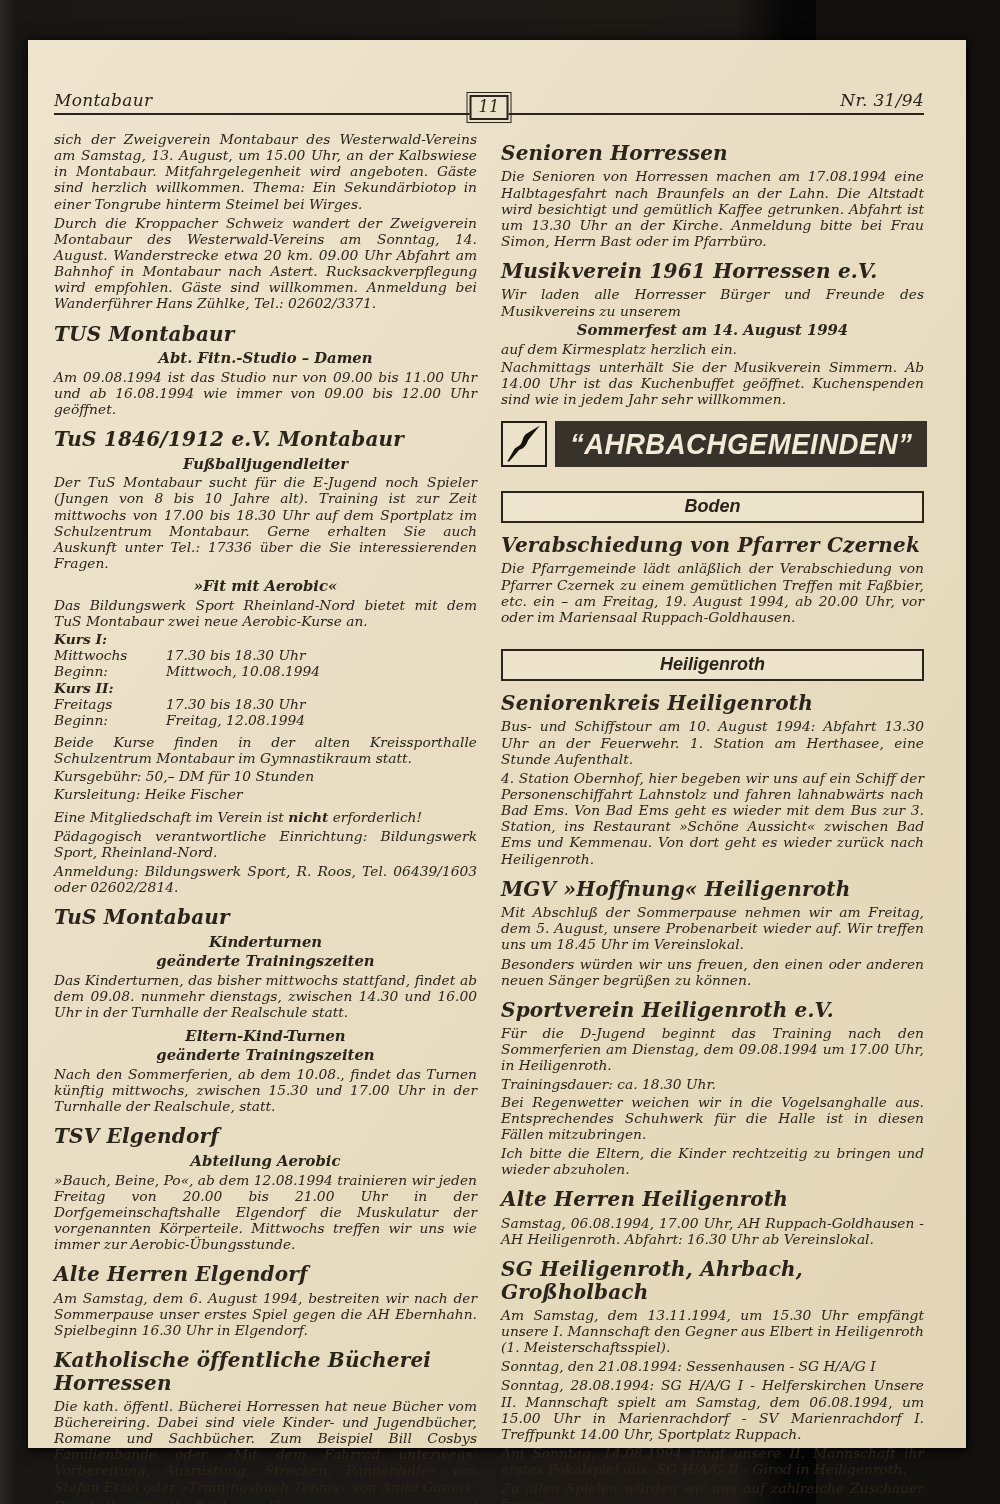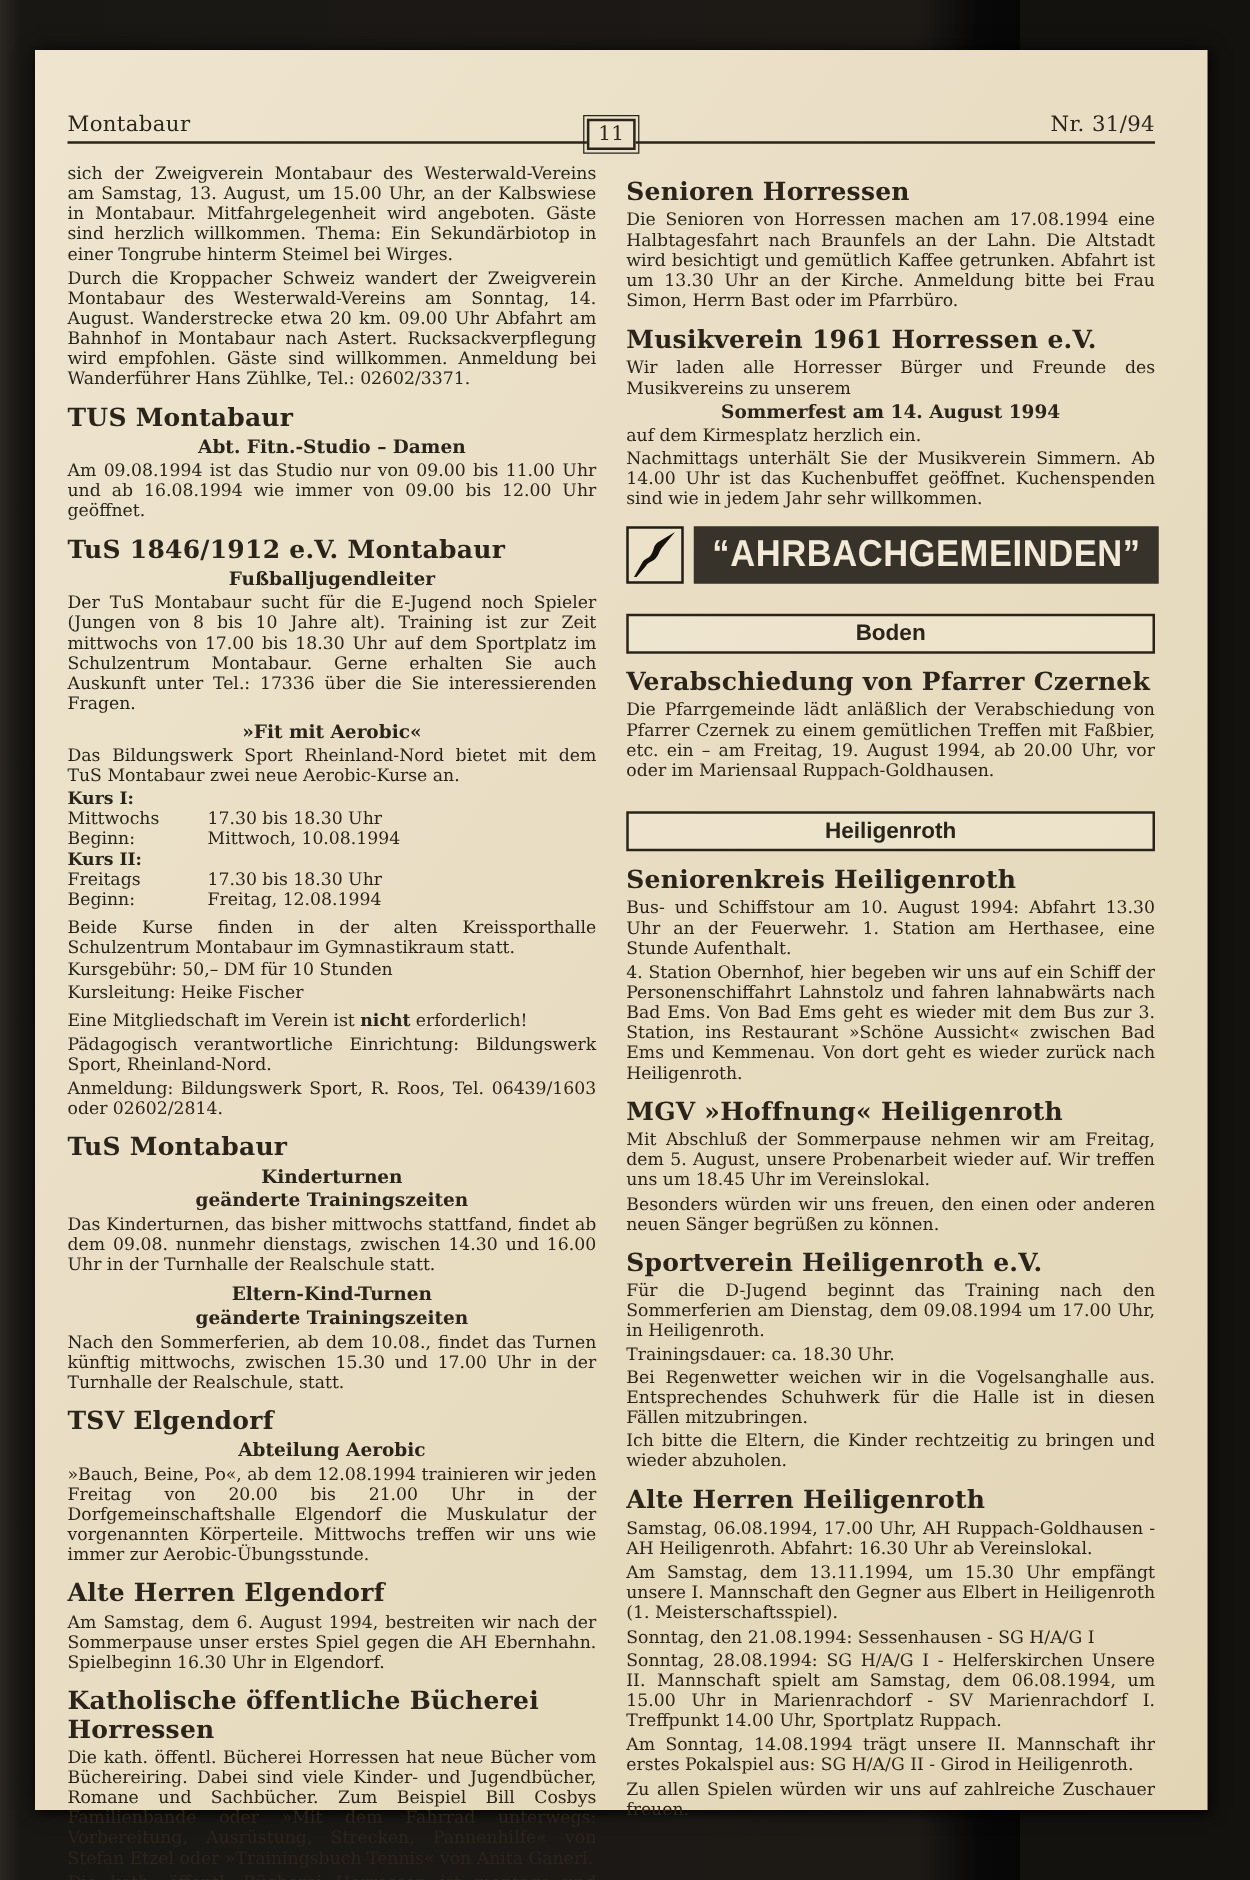--- a/index.html
+++ b/index.html
@@ -5,20 +5,21 @@
   html,body { margin:0; padding:0; }
   body {
     width:1000px; height:1504px;
     background:#14120f;
     font-family:"DejaVu Serif","Liberation Serif",serif;
     overflow:hidden;
   }
   .scene {
     position:relative; width:816px; height:1504px;
     background:linear-gradient(90deg,#2a2723 0%, #191714 2%, #1d1a16 90%, #080808 96%, #060606 100%);
+    font-style:italic;
   }
   .paper {
     position:absolute; left:28px; top:40px; width:938px; height:1408px;
     background:linear-gradient(125deg,#efe5cf 0%, #eadfc6 35%, #e6dabd 70%, #e2d5b6 100%);
     box-shadow:0 0 14px rgba(0,0,0,0.7), 2px 3px 6px rgba(0,0,0,0.55);
     color:#2b241a;
   }
   .content { padding:50px 42px 0 26px; }
 
   
@@ -193,20 +194,21 @@
             <div class="h1">MGV »Hoffnung« Heiligenroth</div>
             <div class="p">Mit Abschluß der Sommerpause nehmen wir am Freitag, dem 5. August, unsere Probenarbeit wieder auf. Wir treffen uns um 18.45 Uhr im Vereinslokal.</div>
             <div class="p">Besonders würden wir uns freuen, den einen oder anderen neuen Sänger begrüßen zu können.</div>
             <div class="h1">Sportverein Heiligenroth e.V.</div>
             <div class="p">Für die D-Jugend beginnt das Training nach den Sommerferien am Dienstag, dem 09.08.1994 um 17.00 Uhr, in Heiligenroth.</div>
             <div class="line">Trainingsdauer: ca. 18.30 Uhr.</div>
             <div class="p">Bei Regenwetter weichen wir in die Vogelsanghalle aus. Entsprechendes Schuhwerk für die Halle ist in diesen Fällen mitzubringen.</div>
             <div class="p">Ich bitte die Eltern, die Kinder rechtzeitig zu bringen und wieder abzuholen.</div>
             <div class="h1">Alte Herren Heiligenroth</div>
             <div class="p">Samstag, 06.08.1994, 17.00 Uhr, AH Ruppach-Goldhausen - AH Heiligenroth. Abfahrt: 16.30 Uhr ab Vereinslokal.</div>
+            <div class="h1">SG Heiligenroth, Ahrbach, Großholbach</div>
             <div class="p">Am Samstag, dem 13.11.1994, um 15.30 Uhr empfängt unsere I. Mannschaft den Gegner aus Elbert in Heiligenroth (1. Meisterschaftsspiel).</div>
             <div class="p gap-top">Sonntag, den 21.08.1994: Sessenhausen - SG H/A/G I</div>
             <div class="p gap-top">Sonntag, 28.08.1994: SG H/A/G I - Helferskirchen Unsere II. Mannschaft spielt am Samstag, dem 06.08.1994, um 15.00 Uhr in Marienrachdorf - SV Marienrachdorf I. Treffpunkt 14.00 Uhr, Sportplatz Ruppach.</div>
             <div class="p gap-top">Am Sonntag, 14.08.1994 trägt unsere II. Mannschaft ihr erstes Pokalspiel aus: SG H/A/G II - Girod in Heiligenroth.</div>
             <div class="p gap-top">Zu allen Spielen würden wir uns auf zahlreiche Zuschauer freuen.</div>
           </div>
       </div>
 
     </div>
   </div>

